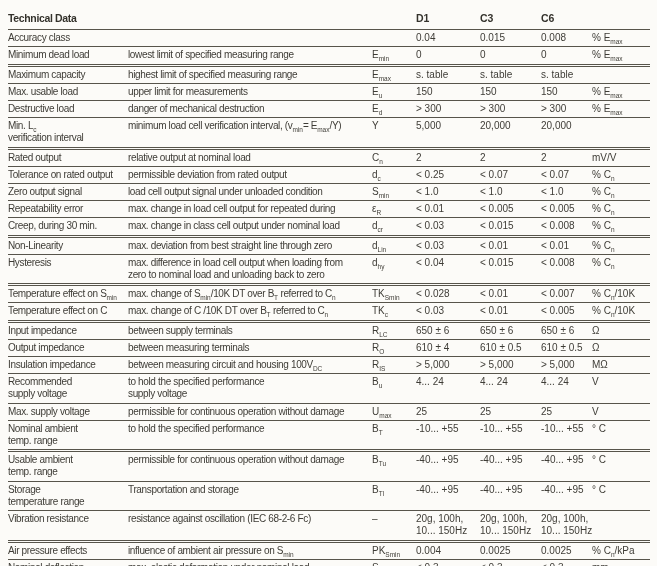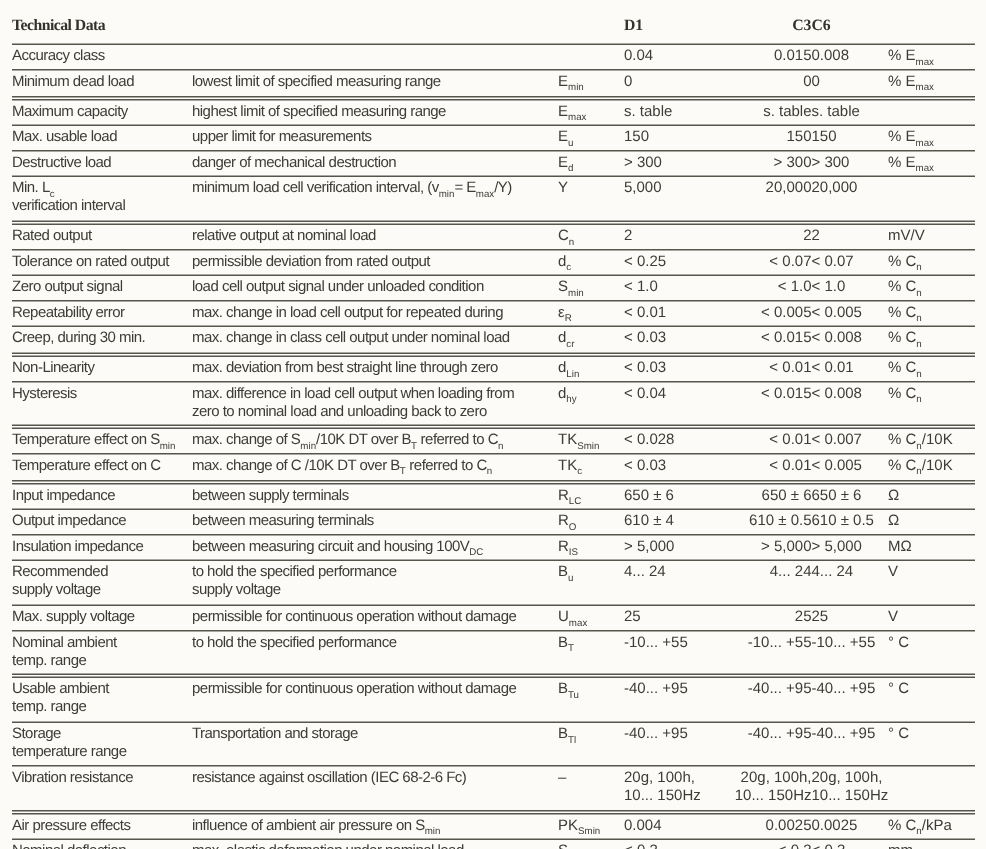--- a/index.html
+++ b/index.html
@@ -15,26 +15,26 @@
     font-family:"Liberation Sans", sans-serif;
     font-size:10px;
   }
   .page{padding:8px 7px 0 8px;width:657px;}
   .trow{display:flex;align-items:flex-start;padding:2px 0;line-height:12.2px;}
   .c{white-space:nowrap;overflow:visible;}
   .name{flex:0 0 120px;letter-spacing:-0.35px;}
   .desc{flex:0 0 244px;letter-spacing:-0.35px;}
   .sym{flex:0 0 44px;}
   .val{flex:0 0 64px;}
-  .val.v2{flex:0 0 61px;text-align:right;}
+  .val.v2{flex:0 0 61px;}
   .val.v3{flex:0 0 51px;}
   .unit{flex:1 1 auto;}
   sub{font-size:6.5px;line-height:0;letter-spacing:0;}
   .thead{border-bottom:1px solid var(--line);padding:4px 0 5px 0;}
-  .thead .hdr{font-weight:bold;font-size:10.5px;color:#34322c;font-family:Liberation Serif, serif;}
+  .thead .hdr{font-weight:bold;font-size:10.5px;color:#34322c;}
   #rows .trow{border-top:1px solid var(--line);}
   #rows .trow:first-child{border-top:none;}
   
   #rows .trow:nth-child(3),
   #rows .trow:nth-child(7),
   #rows .trow:nth-child(12),
   #rows .trow:nth-child(14),
   #rows .trow:nth-child(16),
   #rows .trow:nth-child(22),
   #rows .trow:nth-child(25){border-top:3px double var(--line);}

